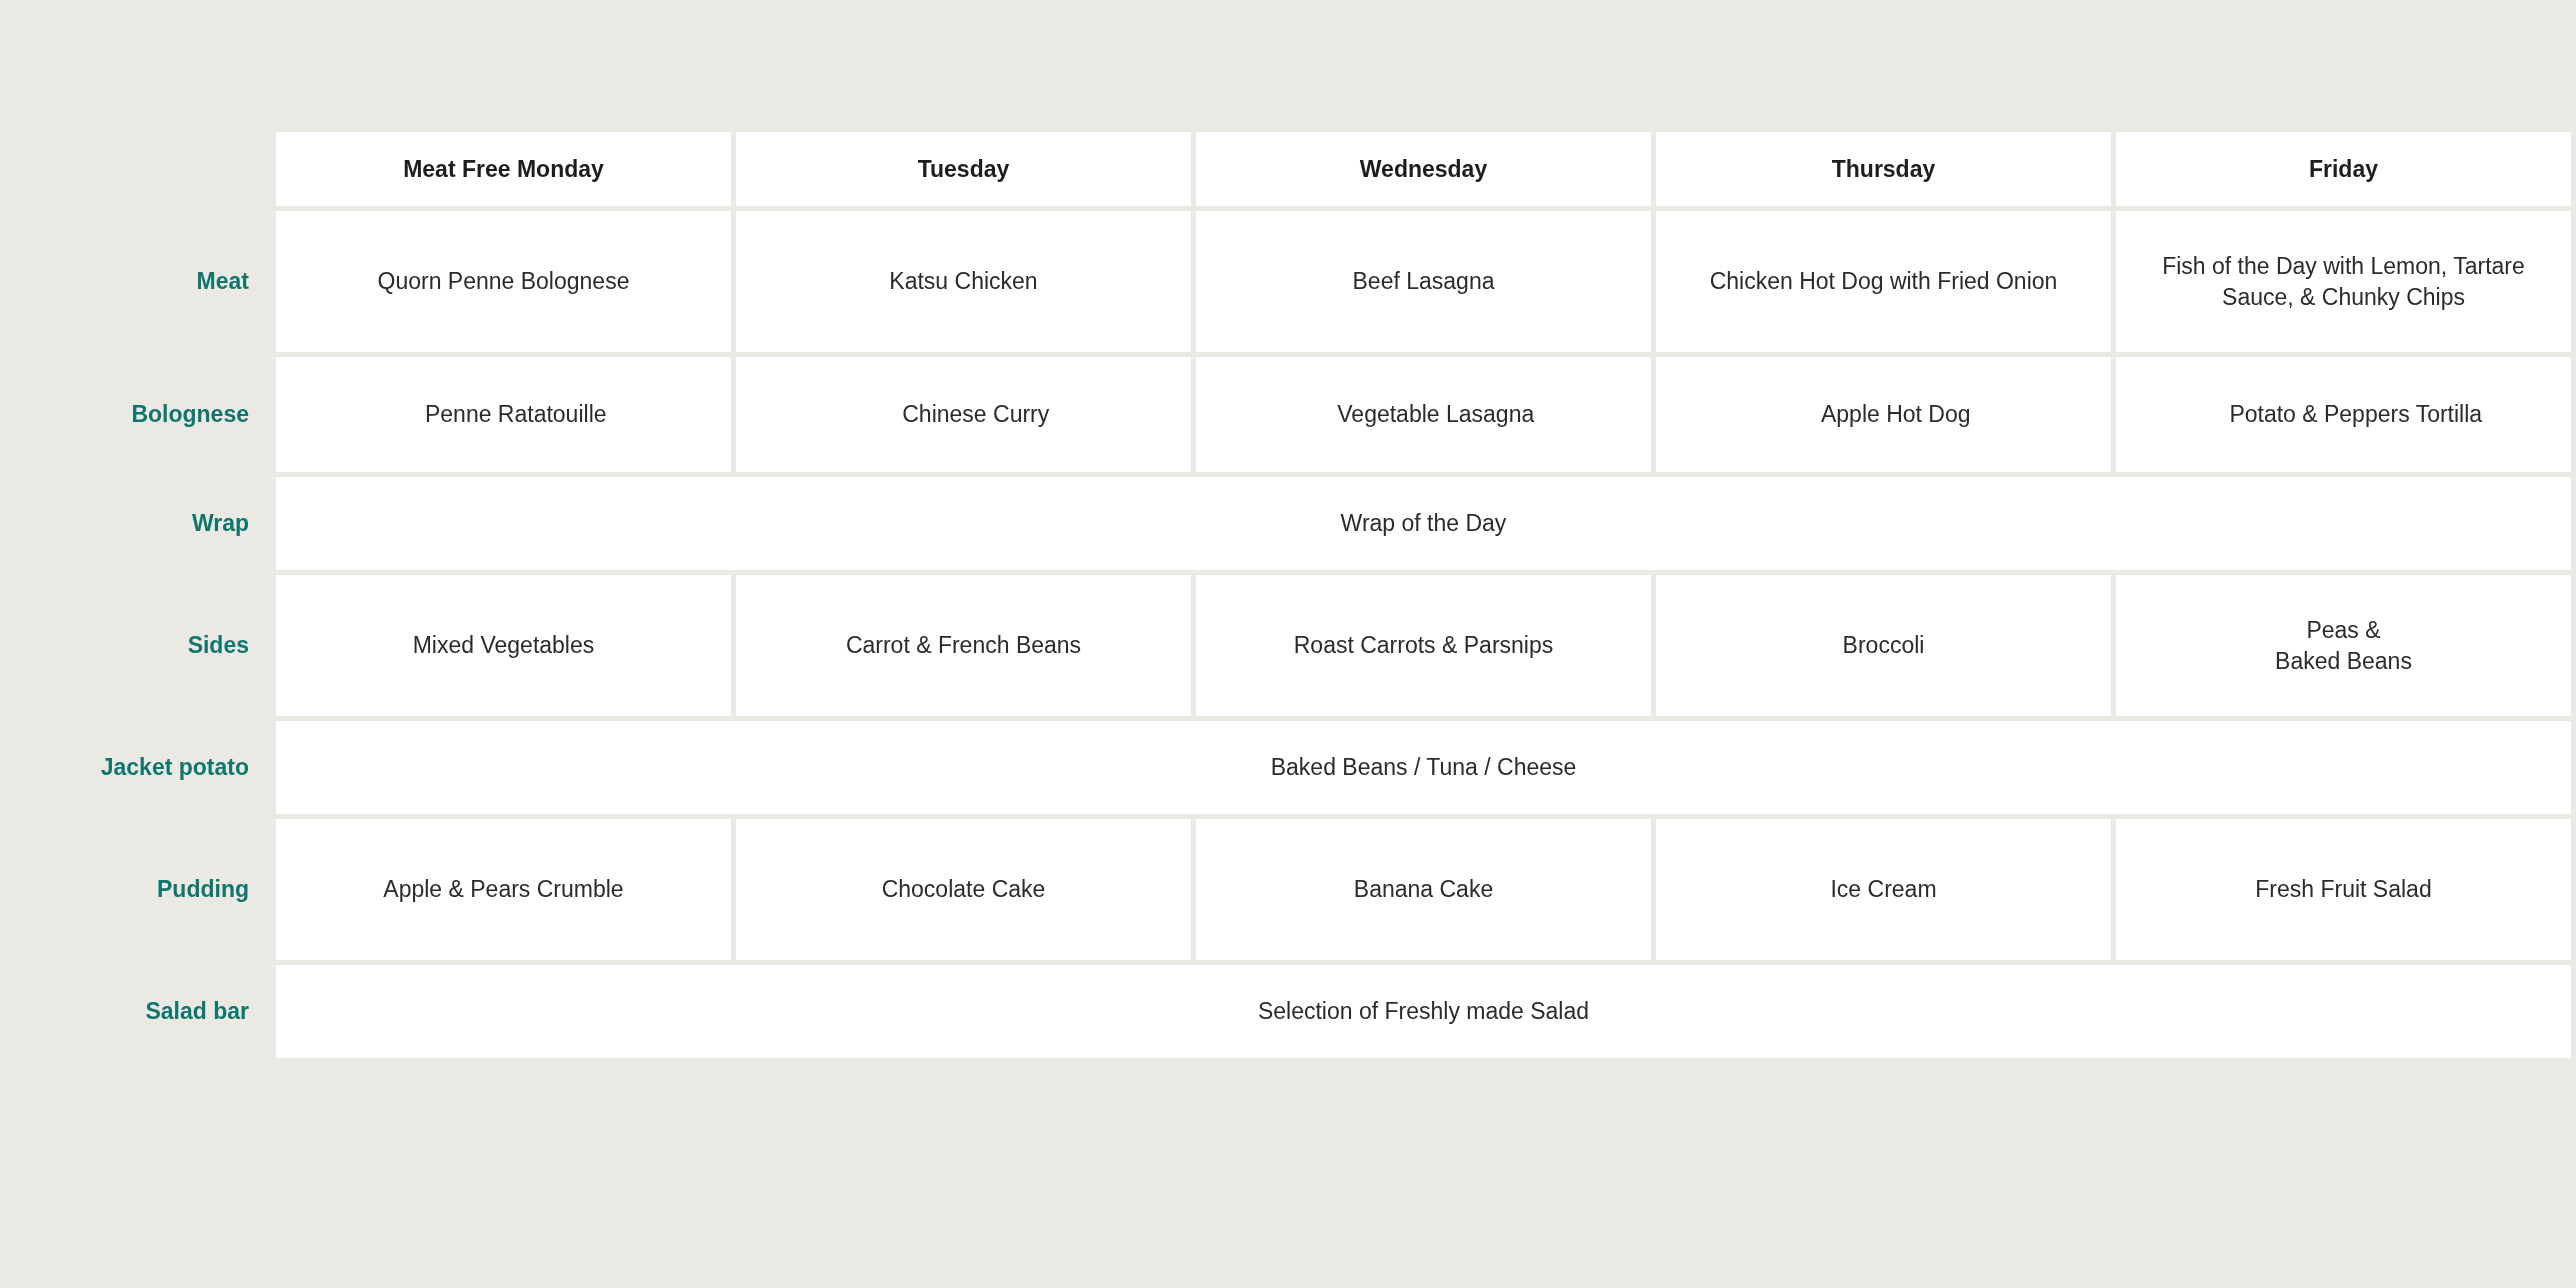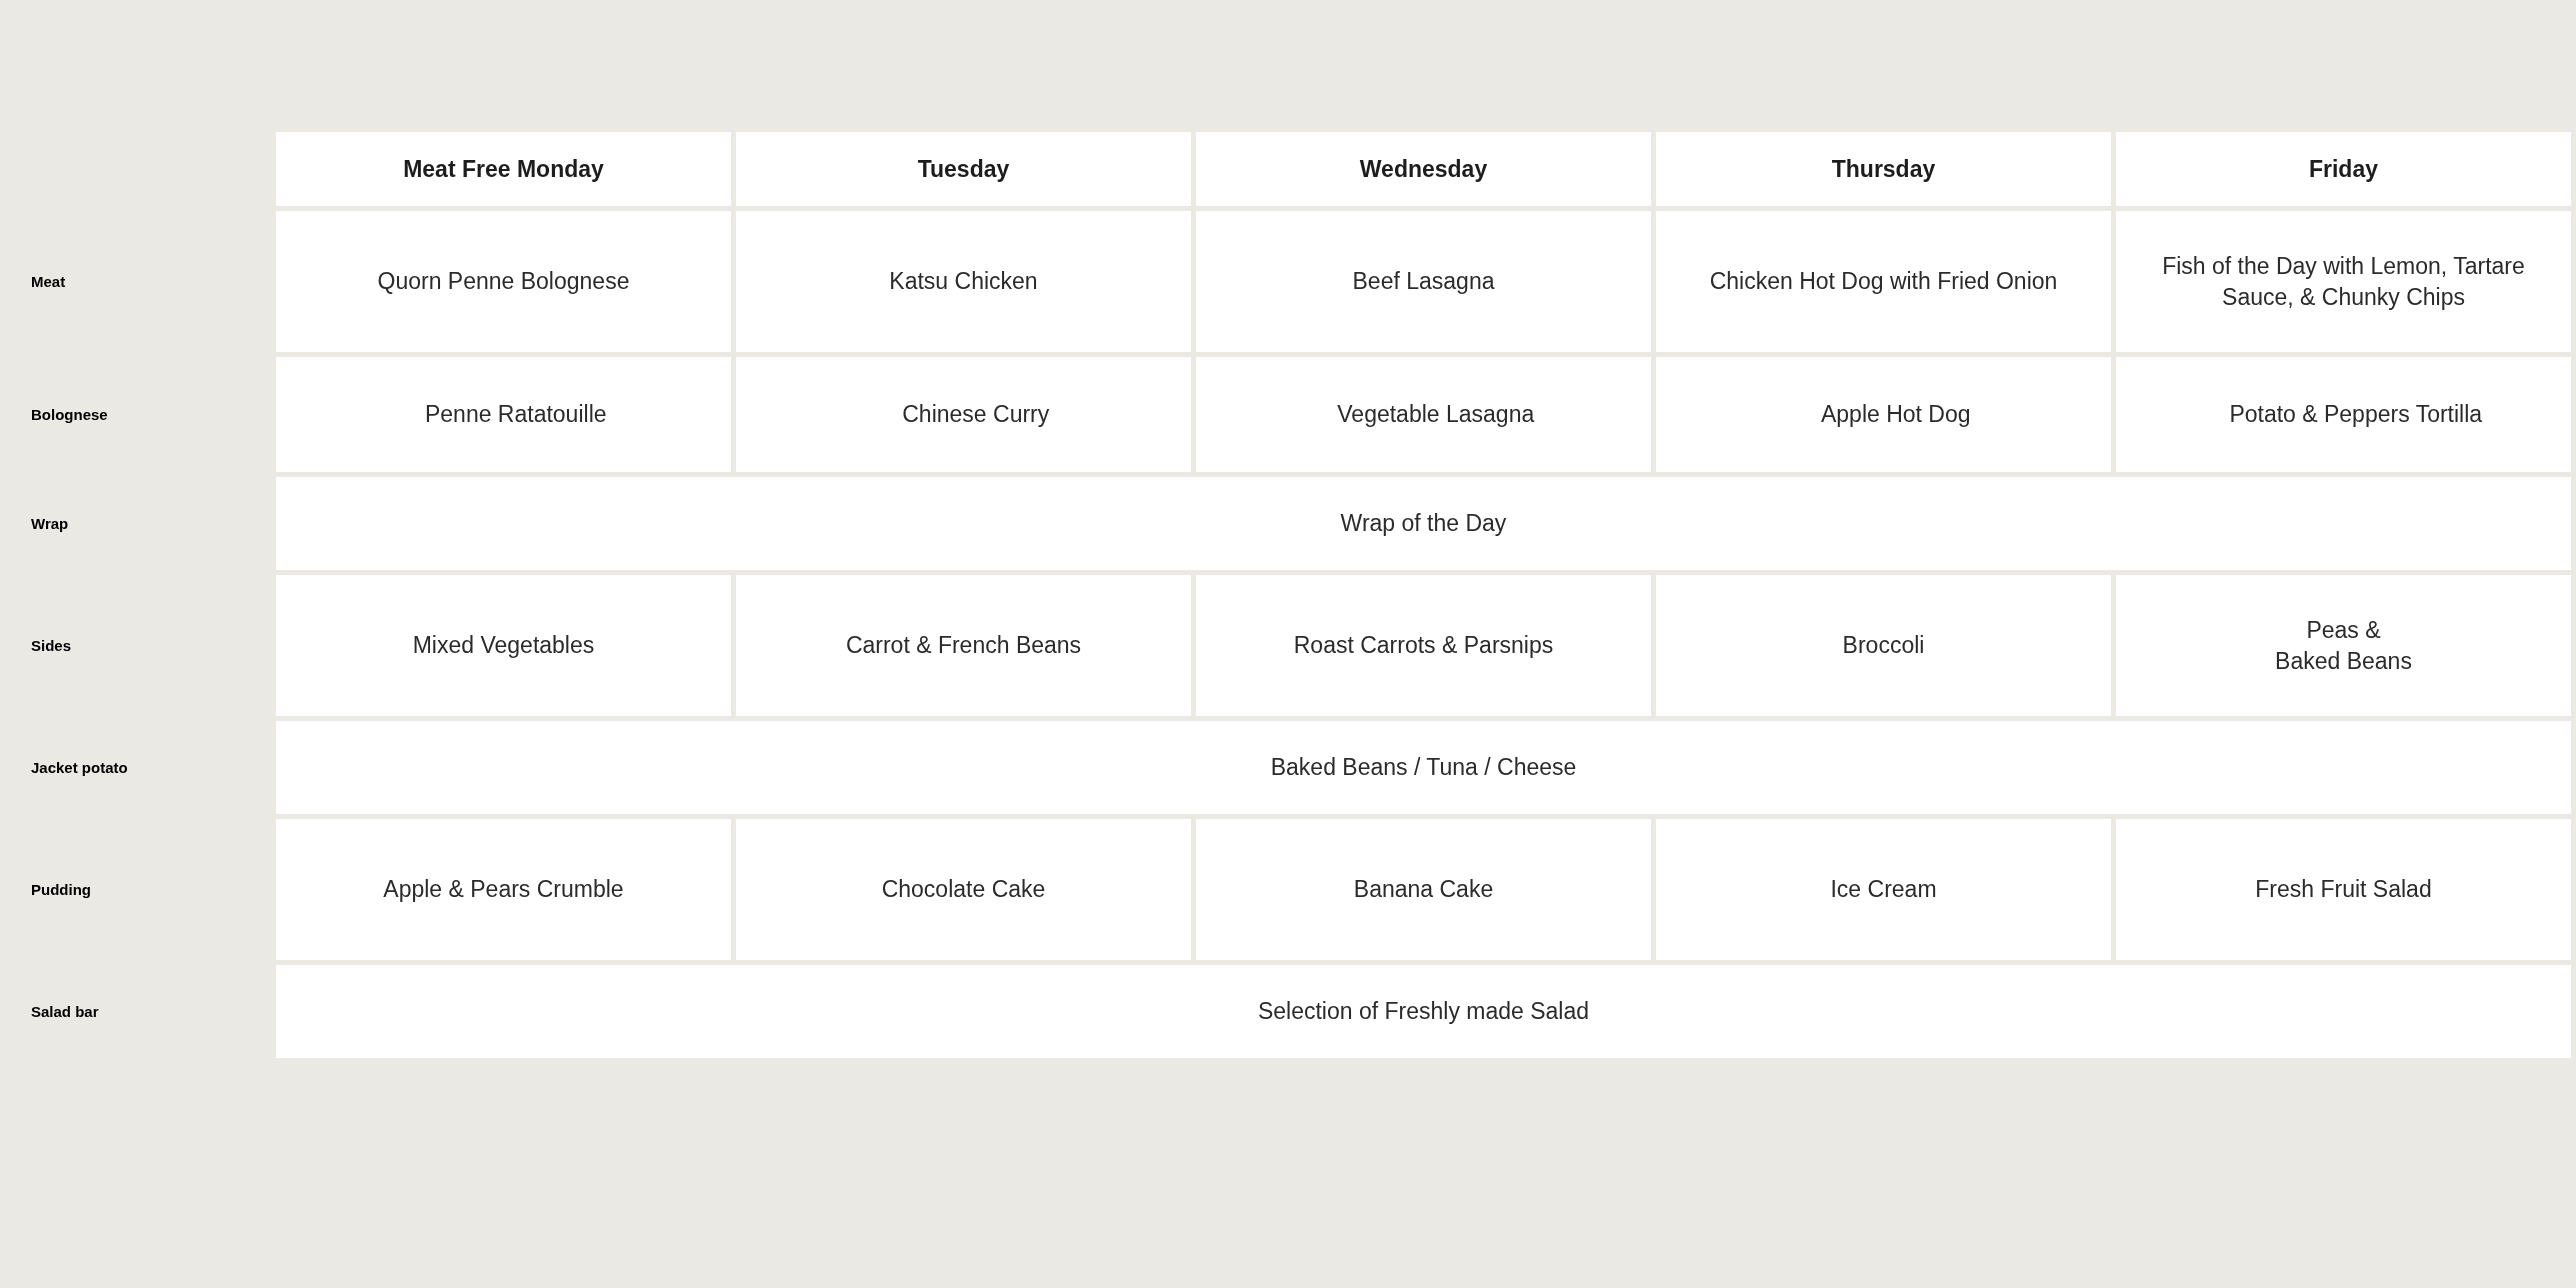--- a/index.html
+++ b/index.html
@@ -33,24 +33,24 @@
     width: 2524px;
   }
 
   col.row-label-col { width: 240px; }
   col.day-col { width: 455px; }
 
   th.row-label,
   td.row-label {
     background: transparent;
     font-weight: bold;
-    font-size: 15px;
-    text-align: left;
+    font-size: 23px;
+    text-align: right;
     padding: 0 22px 0 0;
-    color: #000000;
+    color: #0f766e;
     vertical-align: middle;
     white-space: nowrap;
   }
 
   th.day-head {
     background: #ffffff;
     font-size: 23px;
     font-weight: bold;
     color: #1d1d1d;
     height: 74px;

